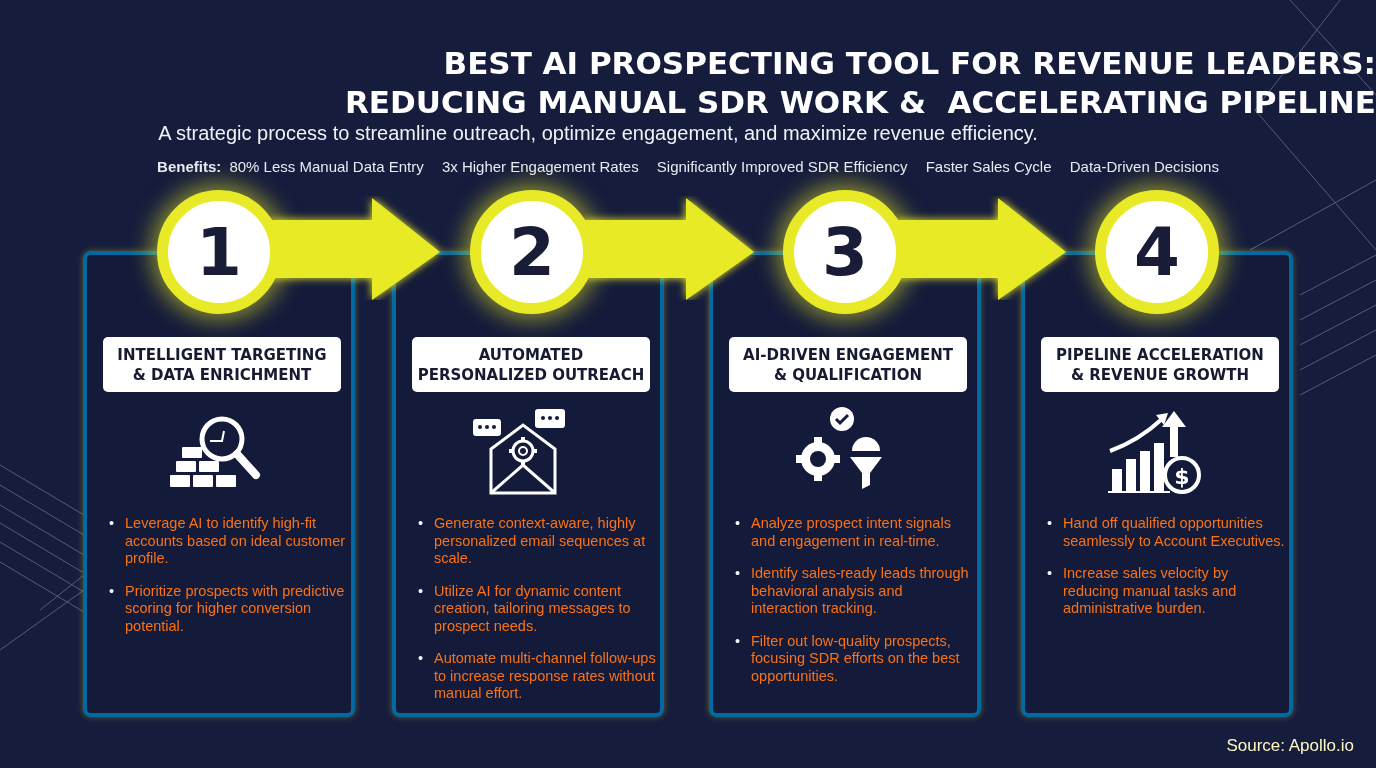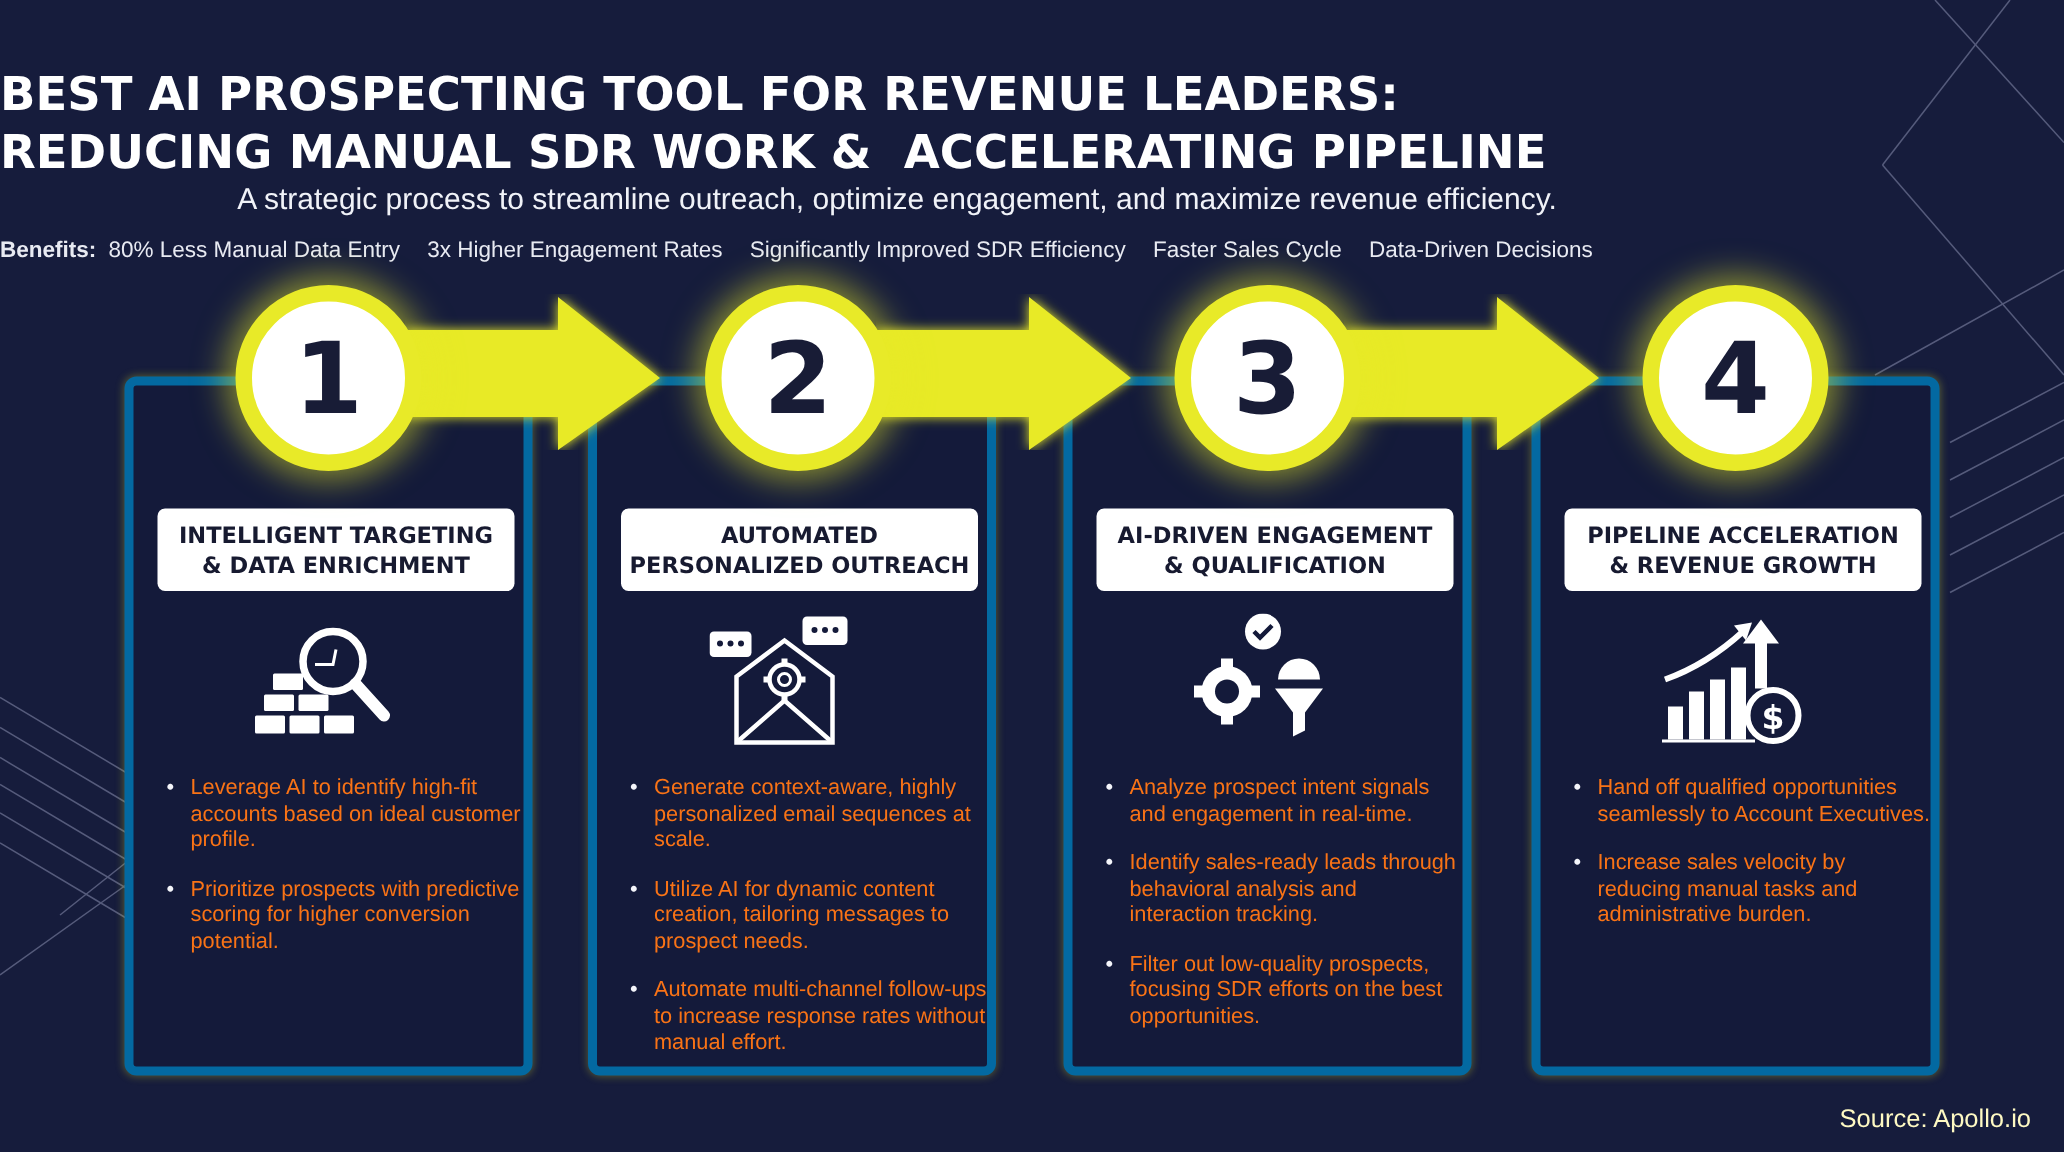--- a/index.html
+++ b/index.html
@@ -5,39 +5,39 @@
   * { box-sizing: border-box; margin: 0; padding: 0; }
   html, body { width: 1376px; height: 768px; overflow: hidden; }
   body {
     background: #161c3c;
     font-family: "Liberation Sans", "DejaVu Sans", sans-serif;
     color: #ffffff;
     position: relative;
   }
   .bg-lines { position: absolute; left: 0; top: 0; width: 1376px; height: 768px; pointer-events: none; }
   .title {
-    position: absolute; left: 0; top: 44px; width: 1376px; text-align: left;
+    position: absolute; left: 0; top: 44px; width: 1376px; text-align: right;
     font-family: "DejaVu Sans", sans-serif; font-weight: bold; font-size: 31px; line-height: 39px;
     letter-spacing: 0px; color: #ffffff;
   }
   .subtitle {
     position: absolute; left: 0; top: 122px; width: 1196px; text-align: center;
     font-size: 20px; color: #f0f2f8;
   }
   .benefits {
-    position: absolute; left: 0; top: 158px; width: 1376px; text-align: left;
+    position: absolute; left: 0; top: 158px; width: 1376px; text-align: center;
     font-size: 15px; color: #e8eaf2; white-space: nowrap;
   }
   .benefits .lbl { font-weight: bold; }
   .benefits .item { margin-left: 14px; }
   .benefits .item.first { margin-left: 4px; }
 
   .card {
     position: absolute; top: 251px; width: 272px; height: 466px;
-    border: 6px solid #0369a1; border-radius: 8px;
+    border: 4px solid #0369a1; border-radius: 8px;
     background: #141a3a;
     box-shadow: 0 0 6px rgba(229,232,38,0.35);
   }
   .arrow {
     position: absolute; top: 196px; height: 104px;
   }
   .step-circle {
     position: absolute; top: 190px; width: 124px; height: 124px; border-radius: 50%;
     background: #ffffff; border: 11px solid #e8ea28;
     box-shadow: 0 0 22px 6px rgba(232,234,40,0.55);

